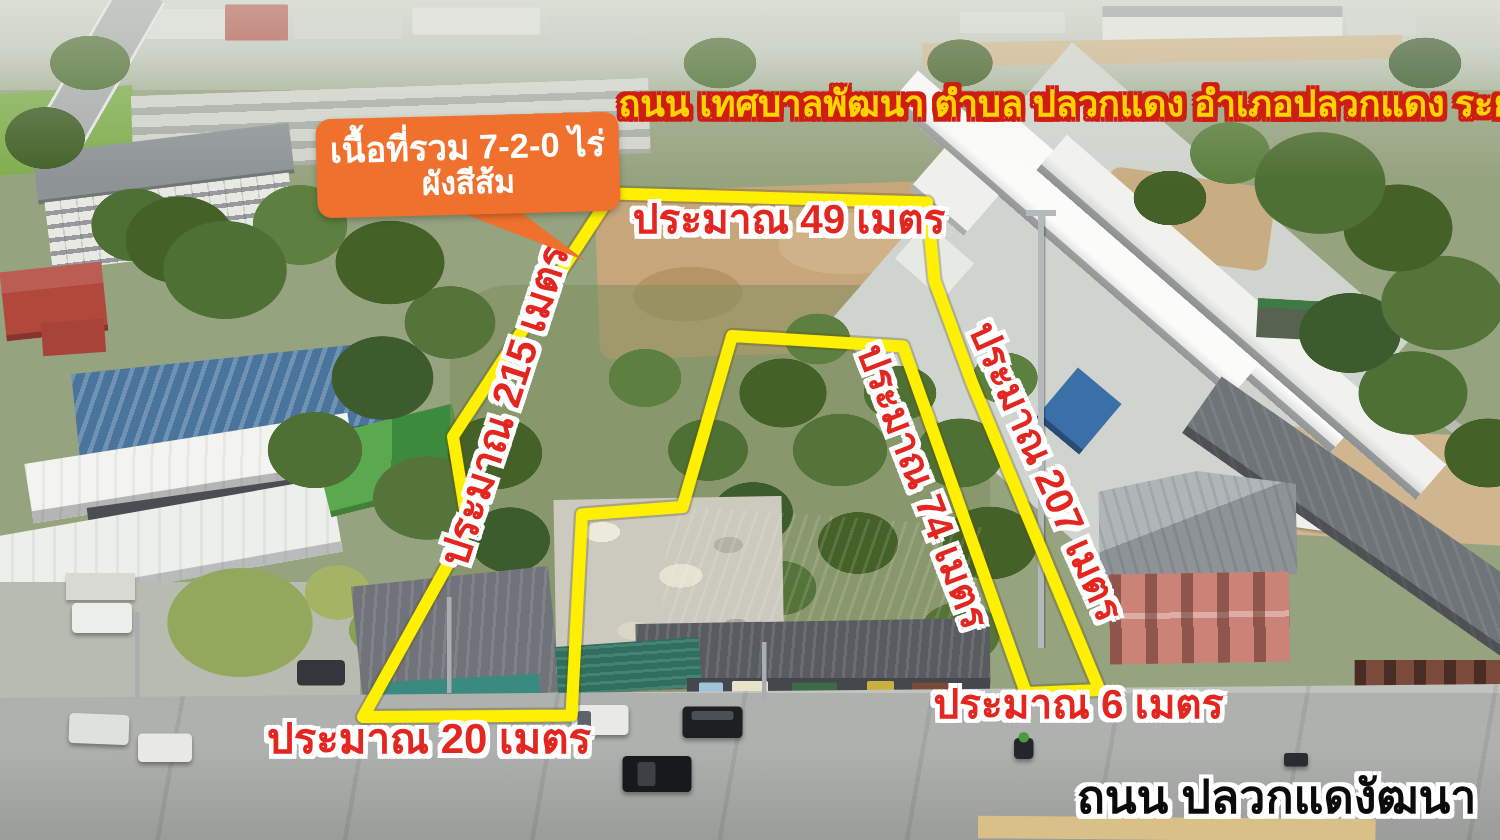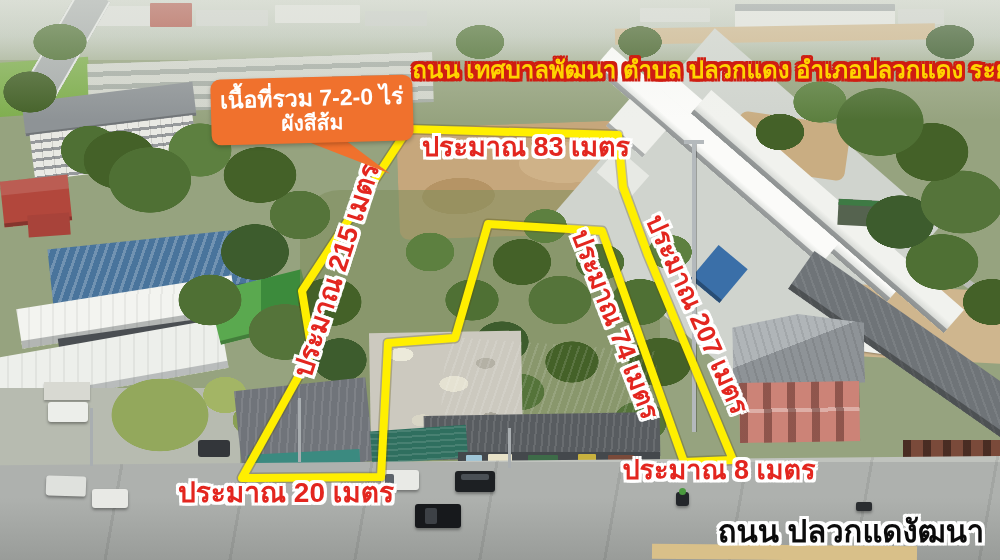--- a/index.html
+++ b/index.html
@@ -338,22 +338,22 @@
   </svg>
 
   <div class="banner">ถนน เทศบาลพัฒนา ตำบล ปลวกแดง อำเภอปลวกแดง ระยอง</div>
 
   <div class="callout-arrow"></div>
   <div class="callout">
     <div class="l1">เนื้อที่รวม 7-2-0 ไร่</div>
     <div class="l2">ผังสีส้ม</div>
   </div>
 
-  <div class="label lab-75">ประมาณ 83 เมตร</div>
+  <div class="label lab-75">ประมาณ 49 เมตร</div>
   <div class="label lab-215">ประมาณ 215 เมตร</div>
   <div class="label lab-74">ประมาณ 74 เมตร</div>
   <div class="label lab-207">ประมาณ 207 เมตร</div>
   <div class="label lab-10">ประมาณ 20 เมตร</div>
-  <div class="label lab-8">ประมาณ 8 เมตร</div>
+  <div class="label lab-8">ประมาณ 6 เมตร</div>
 
   <div class="road-name">ถนน ปลวกแดงัฒนา</div>
 
 </div>
 
 </body></html>

